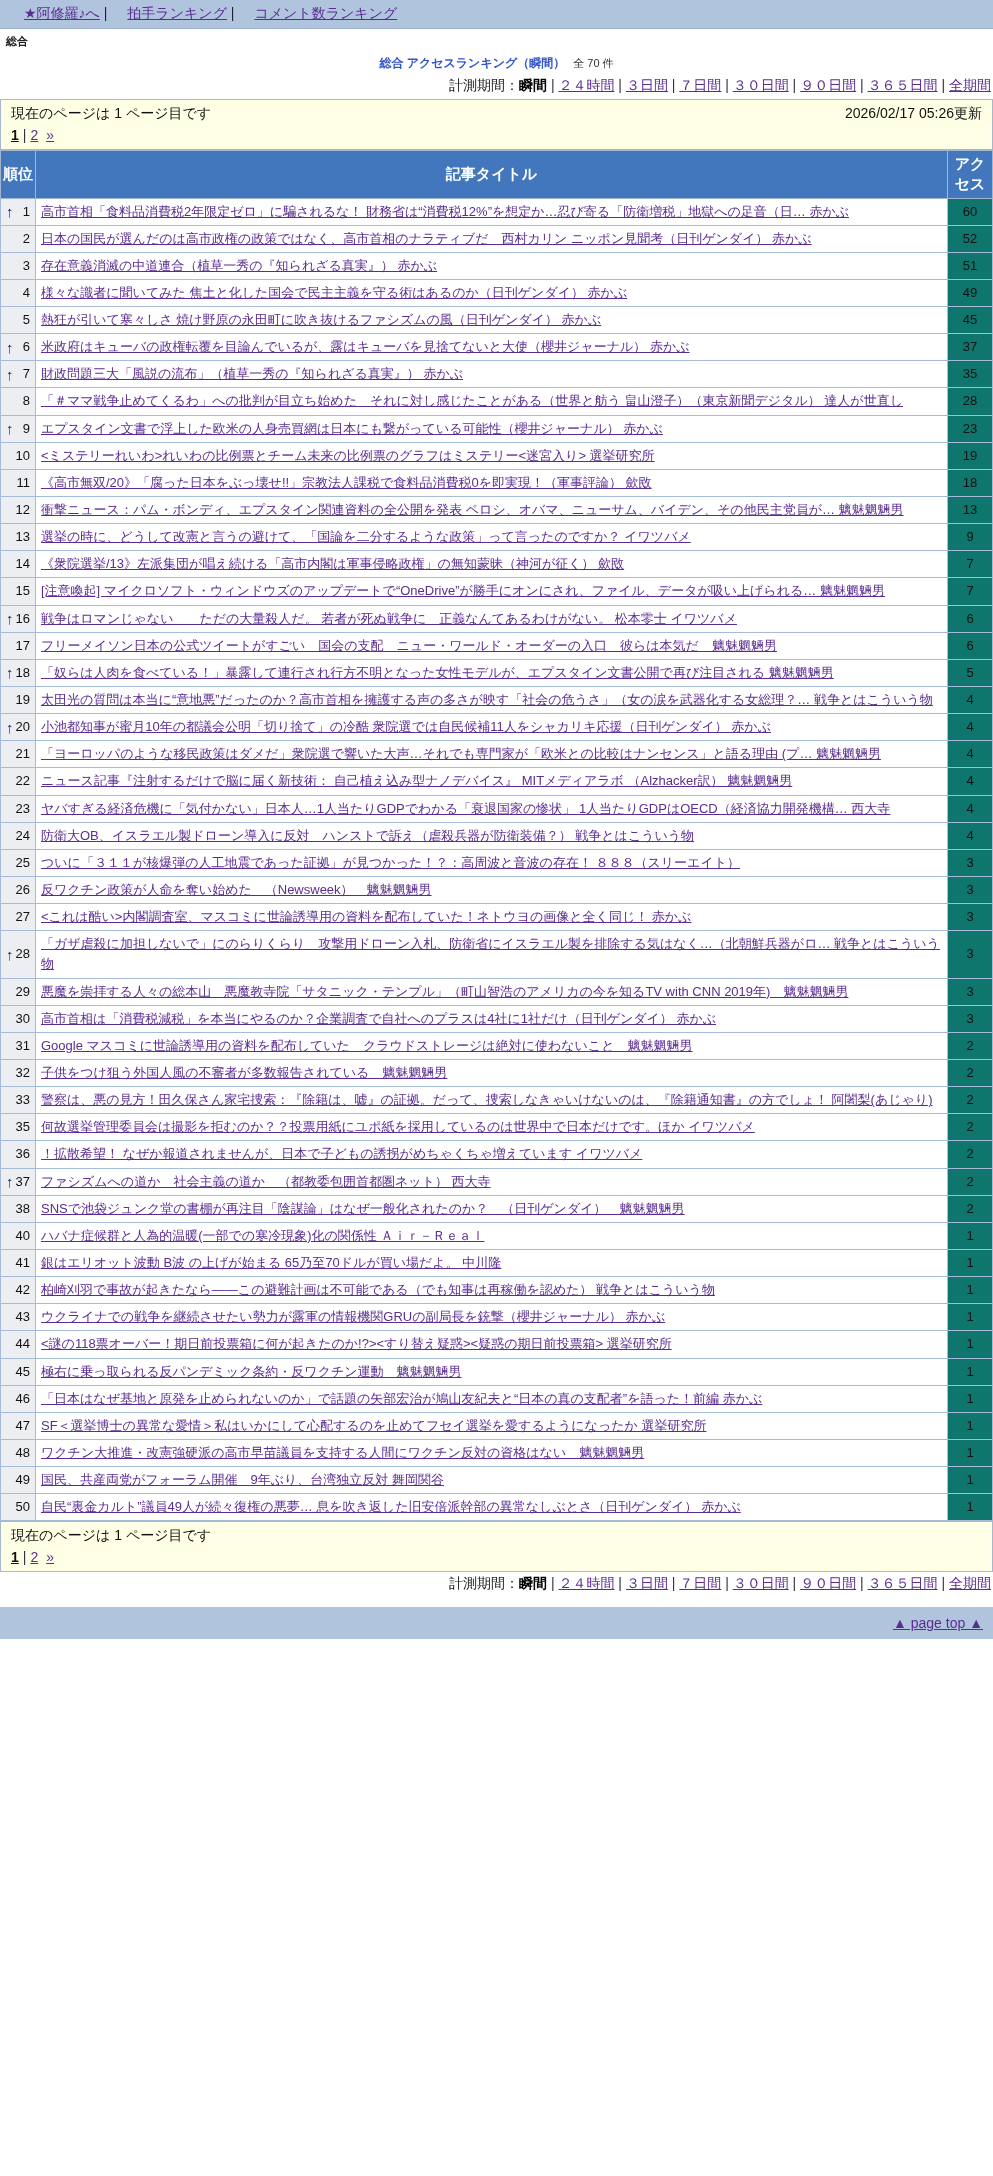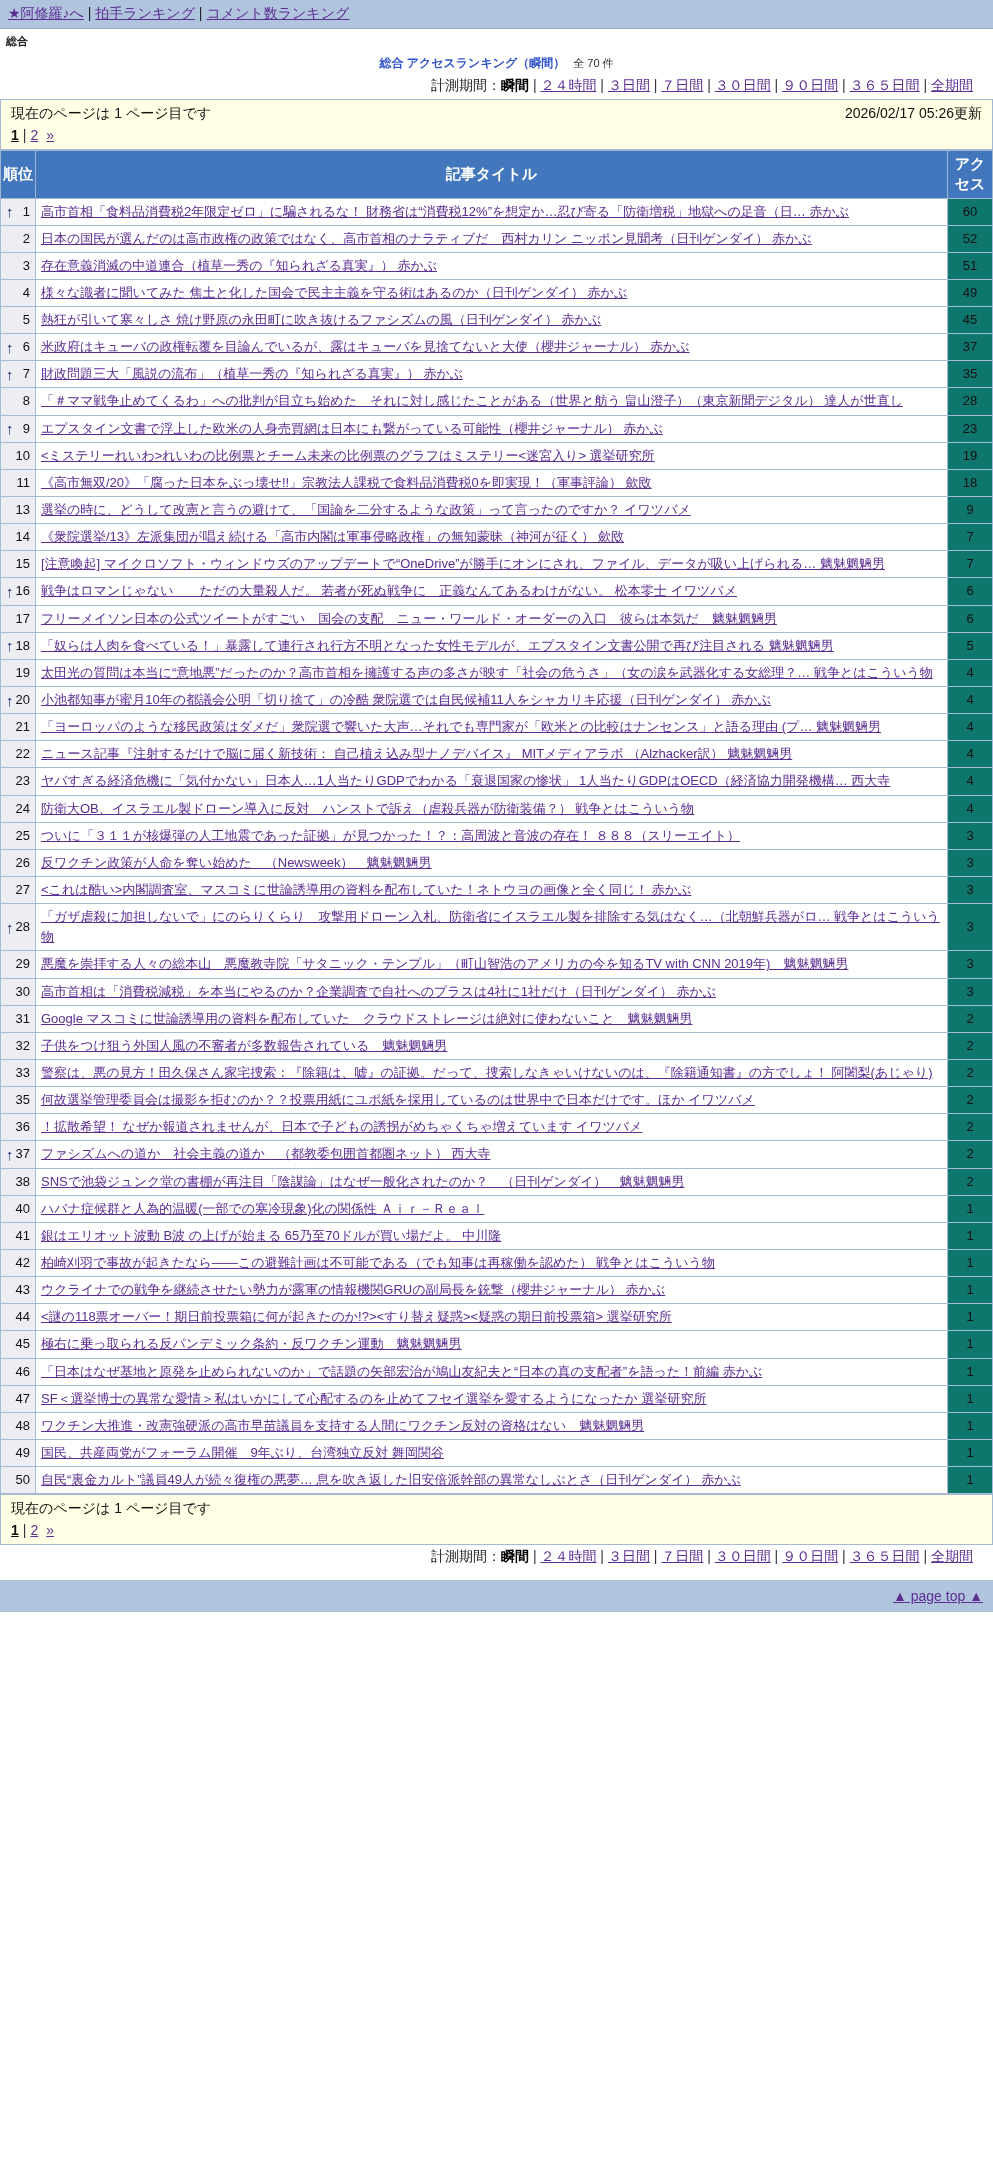--- a/index.html
+++ b/index.html
@@ -2,30 +2,30 @@
 <html lang="ja"><head>
 <meta charset="utf-8">
 <style>
   html,body{margin:0;padding:0;background:#fff;}
   body{
     width:993px;min-height:2176px;
     font-family:"Liberation Sans","DejaVu Sans",sans-serif;
     font-size:13px;color:#111;
   }
   a{text-decoration:underline;cursor:pointer;}
-  .lnk{color:#5b2d91;}
+  .lnk{color:#5b2d91;margin-left:16px;}
   
   .topbar{background:#b0c4de;padding:5px 8px;font-size:14px;border-bottom:1px solid #9db2cc;}
   .topbar .sep{color:#223;}
   
   .category{font-size:11px;font-weight:bold;color:#222;padding:5px 6px 2px;}
   .titleline{text-align:center;padding:4px 0 2px;}
   .pagetitle{color:#3355cc;font-weight:bold;font-size:12px;}
   .totalcount{font-size:11px;color:#333;margin-left:8px;}
-  .periods{text-align:right;padding:3px 20px 4px;font-size:14px;color:#222;}
+  .periods{text-align:right;padding:3px 2px 4px;font-size:14px;color:#222;}
   .periods b{color:#000;}
   .periods a{color:#5b2d91;}
   .periods .sep{color:#334;}
   
   .pagebox{background:#ffffe5;border:1px solid #a5b8d0;padding:5px 10px 6px;font-size:14px;}
   .pagebox .row1{display:flex;justify-content:space-between;align-items:flex-start;}
   .pagebox .updated{color:#111;}
   .pagebox .pglinks{margin-top:4px;}
   .pagebox .pglinks .current{color:#111;font-weight:bold;text-decoration:underline;}
   .pagebox .pglinks a{color:#5b2d91;}
@@ -187,20 +187,30 @@
             <span class="num">11</span>
           </div>
         </td>
         <td class="title"><a href="#">《高市無双/20》「腐った日本をぶっ壊せ!!」宗教法人課税で食料品消費税0を即実現！（軍事評論） 歛敃</a></td>
         <td class="access">18</td>
       </tr>
       <tr>
         <td class="rank">
           <div class="rankwrap">
             <span class="up"></span>
+            <span class="num">12</span>
+          </div>
+        </td>
+        <td class="title"><a href="#">衝撃ニュース：パム・ボンディ、エプスタイン関連資料の全公開を発表 ペロシ、オバマ、ニューサム、バイデン、その他民主党員が… 魑魅魍魎男</a></td>
+        <td class="access">13</td>
+      </tr>
+      <tr>
+        <td class="rank">
+          <div class="rankwrap">
+            <span class="up"></span>
             <span class="num">13</span>
           </div>
         </td>
         <td class="title"><a href="#">選挙の時に、どうして改憲と言うの避けて、「国論を二分するような政策」って言ったのですか？ イワツバメ</a></td>
         <td class="access">9</td>
       </tr>
       <tr>
         <td class="rank">
           <div class="rankwrap">
             <span class="up"></span>

